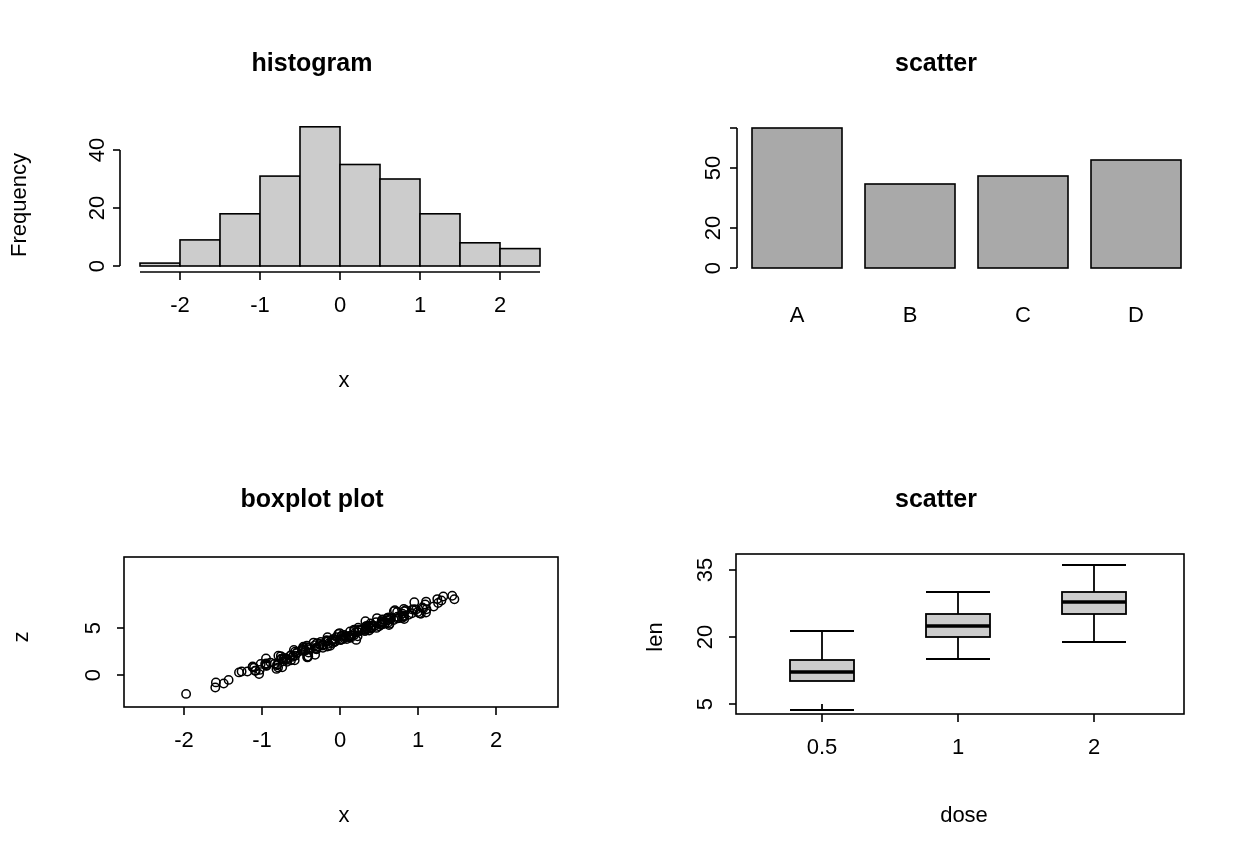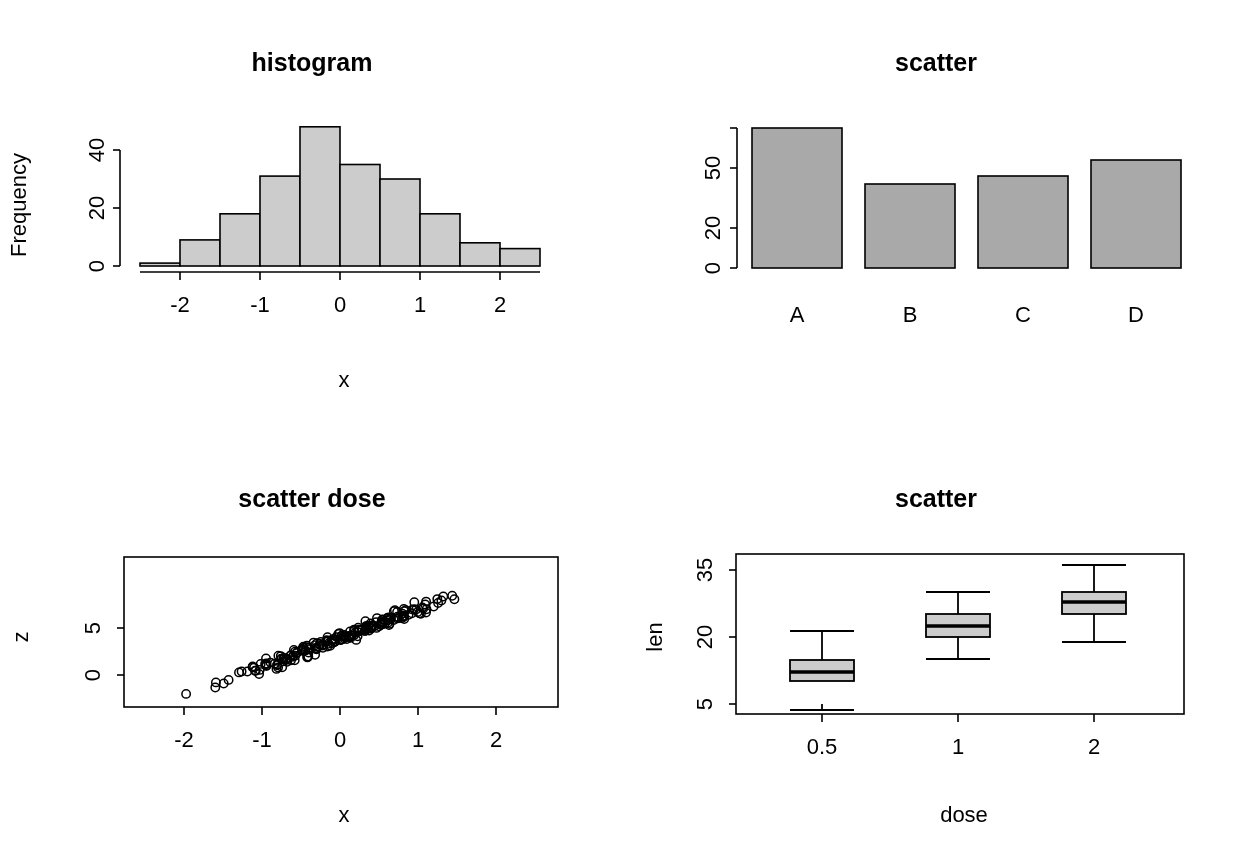--- a/index.html
+++ b/index.html
@@ -89,21 +89,21 @@
       </g>
 
       <text class="ticklab" x="173" y="322" text-anchor="middle">A</text>
       <text class="ticklab" x="286" y="322" text-anchor="middle">B</text>
       <text class="ticklab" x="399" y="322" text-anchor="middle">C</text>
       <text class="ticklab" x="512" y="322" text-anchor="middle">D</text>
     </svg>
   </div>
 
   <div class="panel" style="left:0;top:432px;width:624px;height:432px;">
-    <div class="title" style="top:52px;">scatter dose</div>
+    <div class="title" style="top:52px;">boxplot plot</div>
     <svg width="624" height="432">
       <text class="axlab" x="28" y="205" transform="rotate(-90 28 205)" text-anchor="middle">z</text>
 
       <rect x="124" y="125" width="434" height="150" fill="none" stroke="#000" stroke-width="1.6"></rect>
 
       <line x1="117" y1="243" x2="124" y2="243" stroke="#000" stroke-width="1.6"></line>
       <line x1="117" y1="196" x2="124" y2="196" stroke="#000" stroke-width="1.6"></line>
       <text class="ticklab" x="100" y="243" text-anchor="middle" transform="rotate(-90 100 243)">0</text>
       <text class="ticklab" x="100" y="196" text-anchor="middle" transform="rotate(-90 100 196)">5</text>
 

